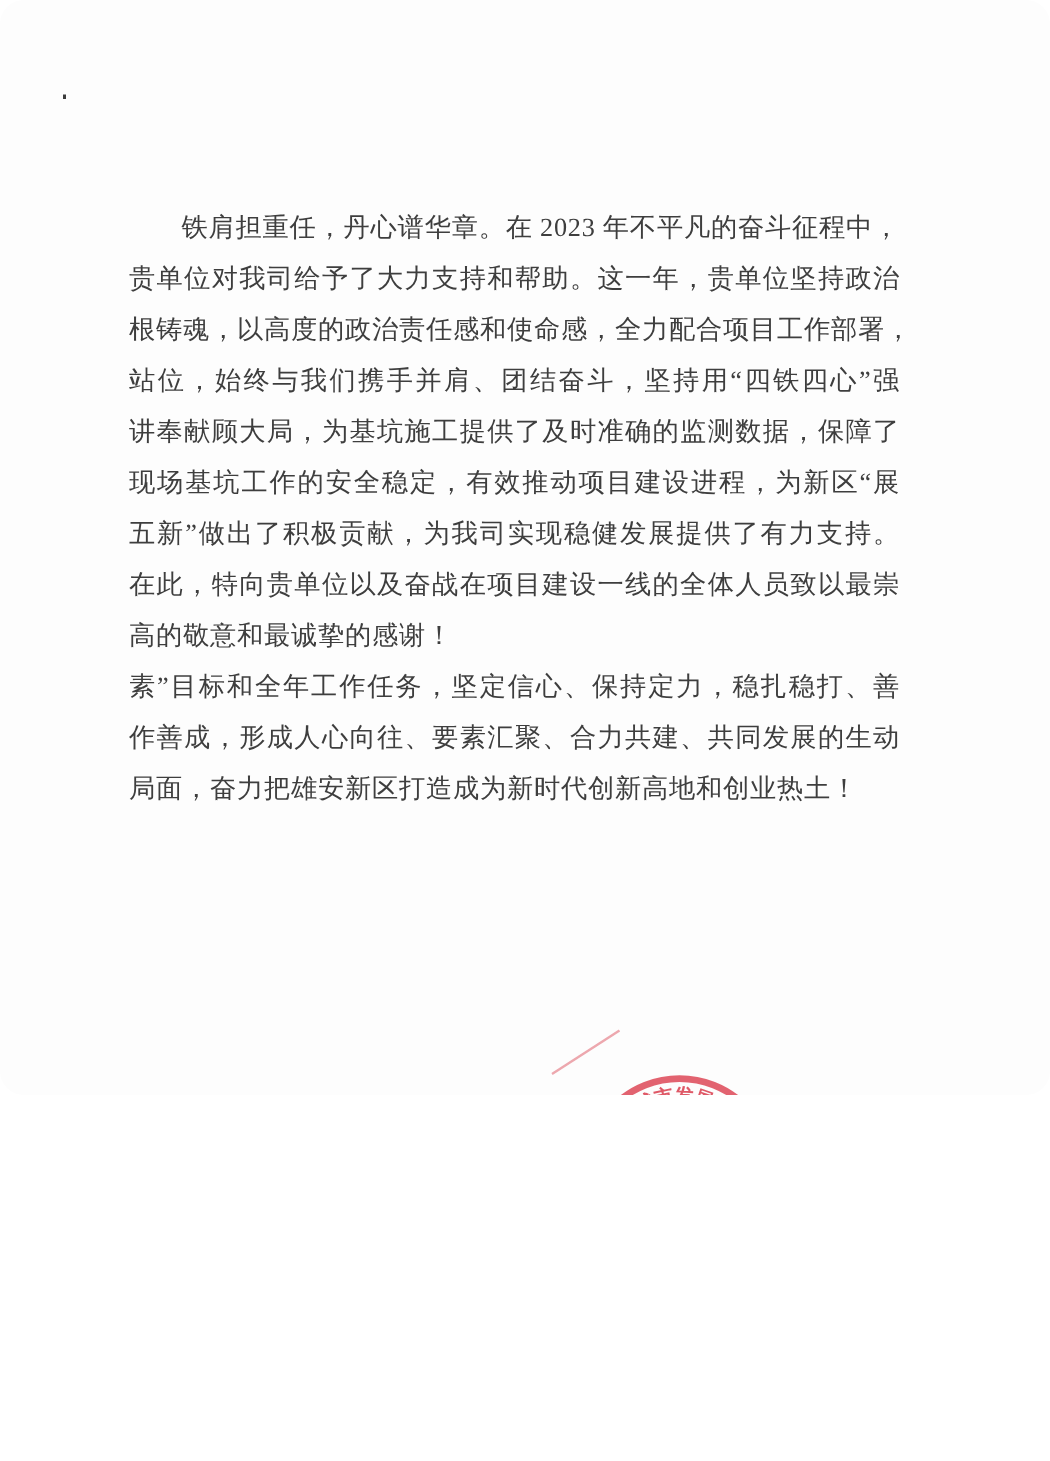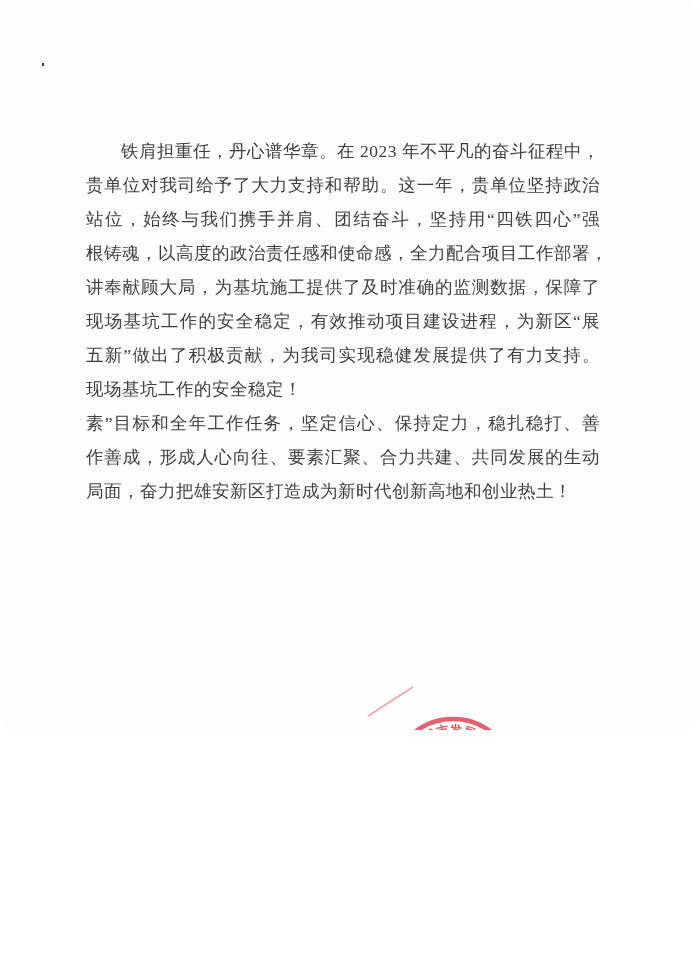--- a/index.html
+++ b/index.html
@@ -79,26 +79,27 @@
 
 <div class="page">
 
   <div class="speck"></div>
   <div class="smudge"></div>
 
   <div class="body-text">
     <div class="para">
       <div class="p-line indent">铁肩担重任，丹心谱华章。在 2023 年不平凡的奋斗征程中，</div>
       <div class="p-line">贵单位对我司给予了大力支持和帮助。这一年，贵单位坚持政治</div>
+      <div class="p-line">根铸魂，以高度的政治责任感和使命感，全力配合项目工作部署，</div>
       <div class="p-line">站位，始终与我们携手并肩、团结奋斗，坚持用“四铁四心”强</div>
-      <div class="p-line">根铸魂，以高度的政治责任感和使命感，全力配合项目工作部署，</div>
       <div class="p-line">讲奉献顾大局，为基坑施工提供了及时准确的监测数据，保障了</div>
       <div class="p-line">现场基坑工作的安全稳定，有效推动项目建设进程，为新区“展</div>
       <div class="p-line">五新”做出了积极贡献，为我司实现稳健发展提供了有力支持。</div>
-      <div class="p-line last">现场基坑工作的安全稳定！</div>
+      <div class="p-line">在此，特向贵单位以及奋战在项目建设一线的全体人员致以最崇</div>
+      <div class="p-line last">高的敬意和最诚挚的感谢！</div>
     </div>
     <div class="para">
       <div class="p-line">素”目标和全年工作任务，坚定信心、保持定力，稳扎稳打、善</div>
       <div class="p-line">作善成，形成人心向往、要素汇聚、合力共建、共同发展的生动</div>
       <div class="p-line last">局面，奋力把雄安新区打造成为新时代创新高地和创业热土！</div>
     </div>
   </div>
 
   <div class="signature">中国雄安集团城市发展投资有限公司</div>
   <div class="date">2024 年 1 月 3 日</div>

